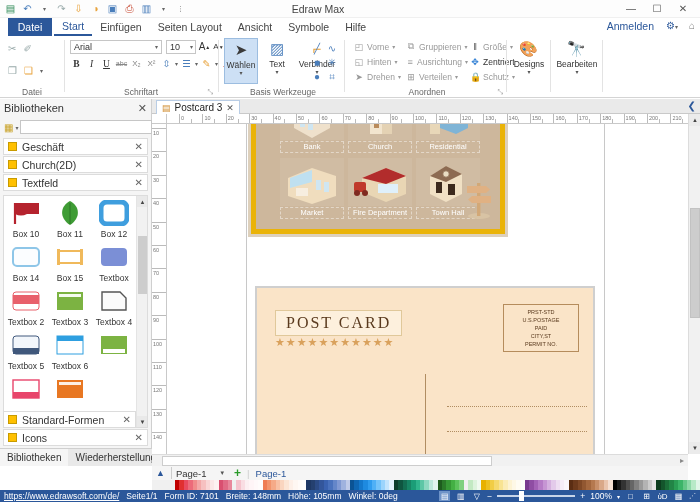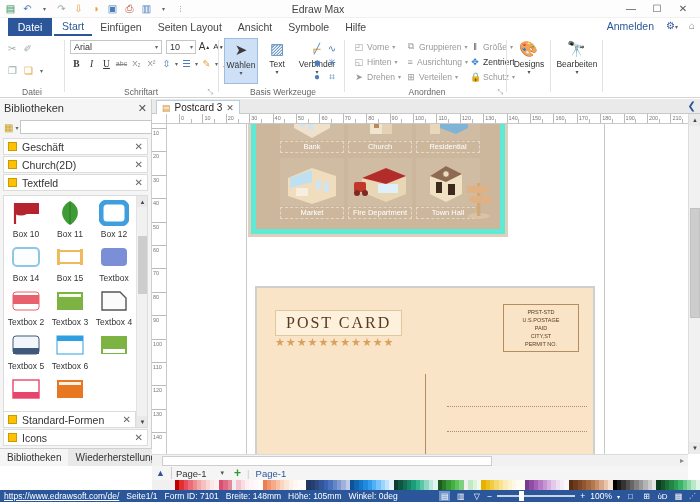--- a/index.html
+++ b/index.html
@@ -205,21 +205,21 @@
   
   .canvasarea {
     position:absolute; left:167px; top:124px; right:12px; bottom:48px;
     background:#ffffff; overflow:hidden;
   }
   .page-edge { position:absolute; top:0; bottom:0; width:1px; background:#c8c8c8; }
 
   
   .city {
     position:absolute; left:81px; top:-32px; width:260px; height:145px;
-    background:#5eead4;
+    background:#eab308;
     border:3px solid #ddd0bc;
   }
   .city-inner { position:absolute; inset:5px; background:#cdb79c; }
   .bcell { position:absolute; width:64px; height:62px; }
   .bcell .art { position:absolute; left:0; top:0; width:64px; height:48px; background:rgba(255,255,255,0.07); }
   .bcell .lbl {
     position:absolute; left:0; bottom:1px; width:64px; text-align:center;
     font-size:7.5px; color:#fff; border:1px dashed rgba(255,255,255,0.45);
     line-height:10px;
   }

